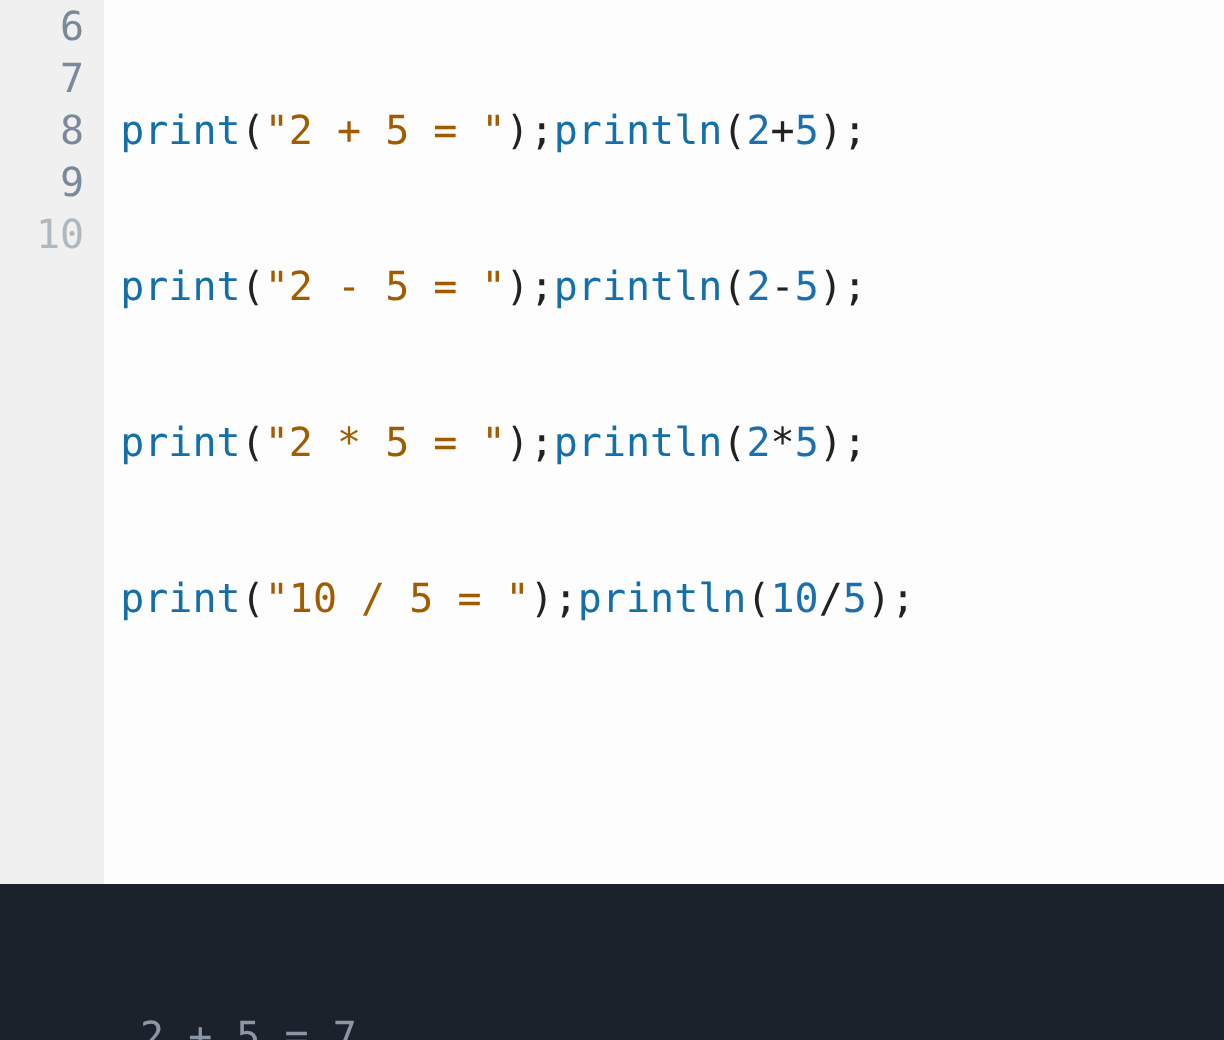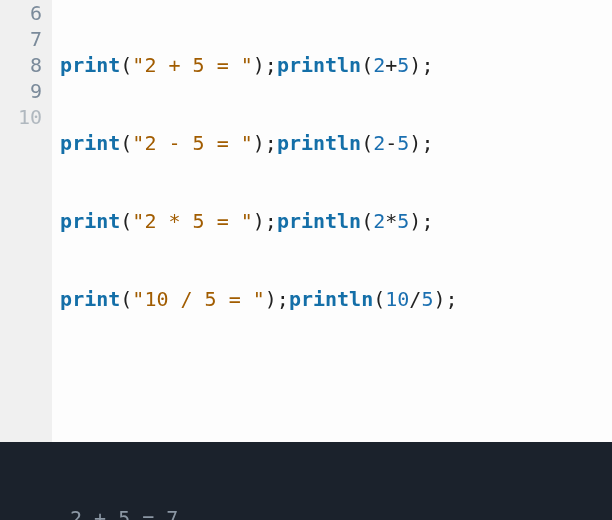--- a/index.html
+++ b/index.html
@@ -48,21 +48,21 @@
     user-select: none;
   }
   .gutter .ln { display: block; }
   .gutter .dim { color: var(--editor-linenum-dim); }
   .code {
     padding: 0 8px;
     white-space: pre;
     color: var(--plain-code);
   }
   .code .row { display: block; min-height: 26px; }
-  .kw   { color: var(--kw-blue); font-weight: 700; text-align: center; }
+  .kw   { color: var(--kw-blue); font-weight: 400; text-align: center; }
   .str  { color: var(--string-orange); }
   .num  { color: var(--number-blue); }
   .pn   { color: var(--paren-dark); }
   .op   { color: var(--paren-dark); }
 
   
   .strip-a { background: var(--mid-strip2); height: 28px; }
   .strip-b { background: var(--mid-strip);  height: 28px; }
 
   

